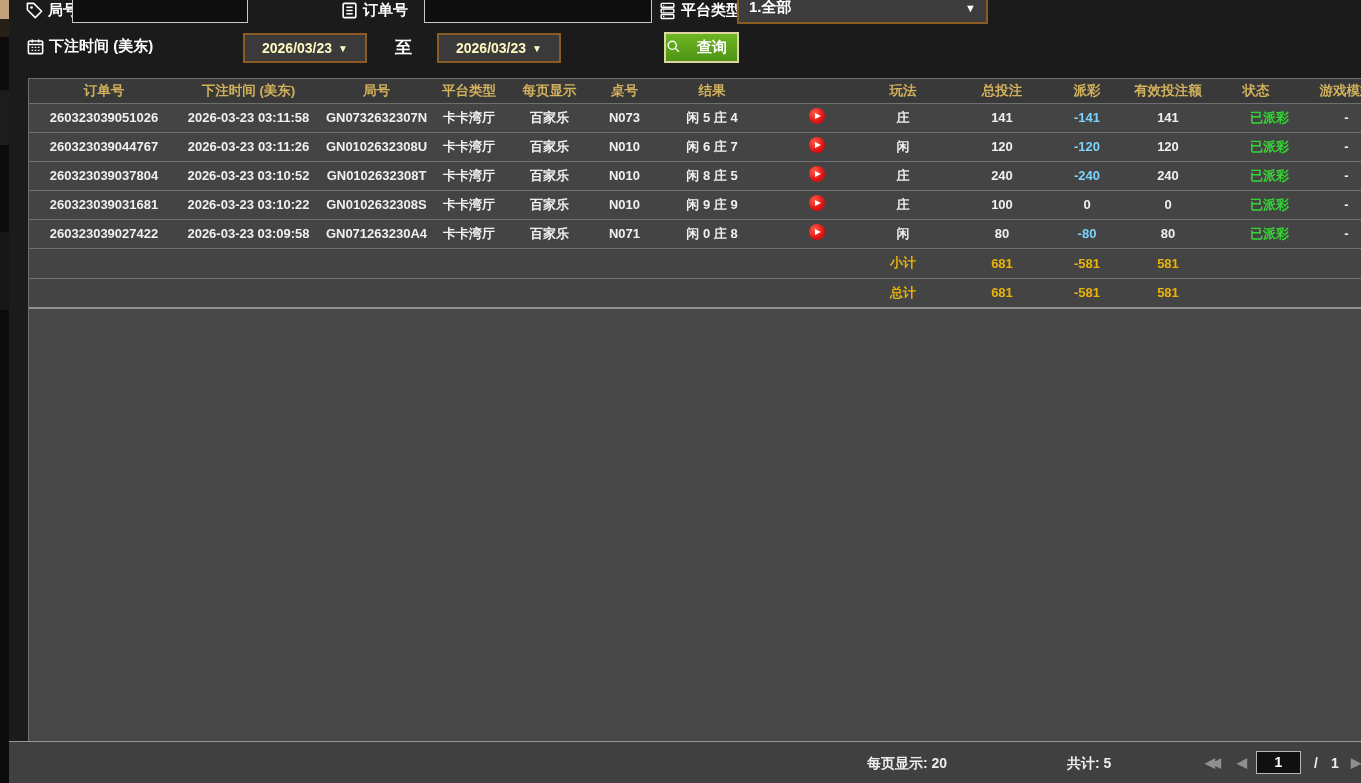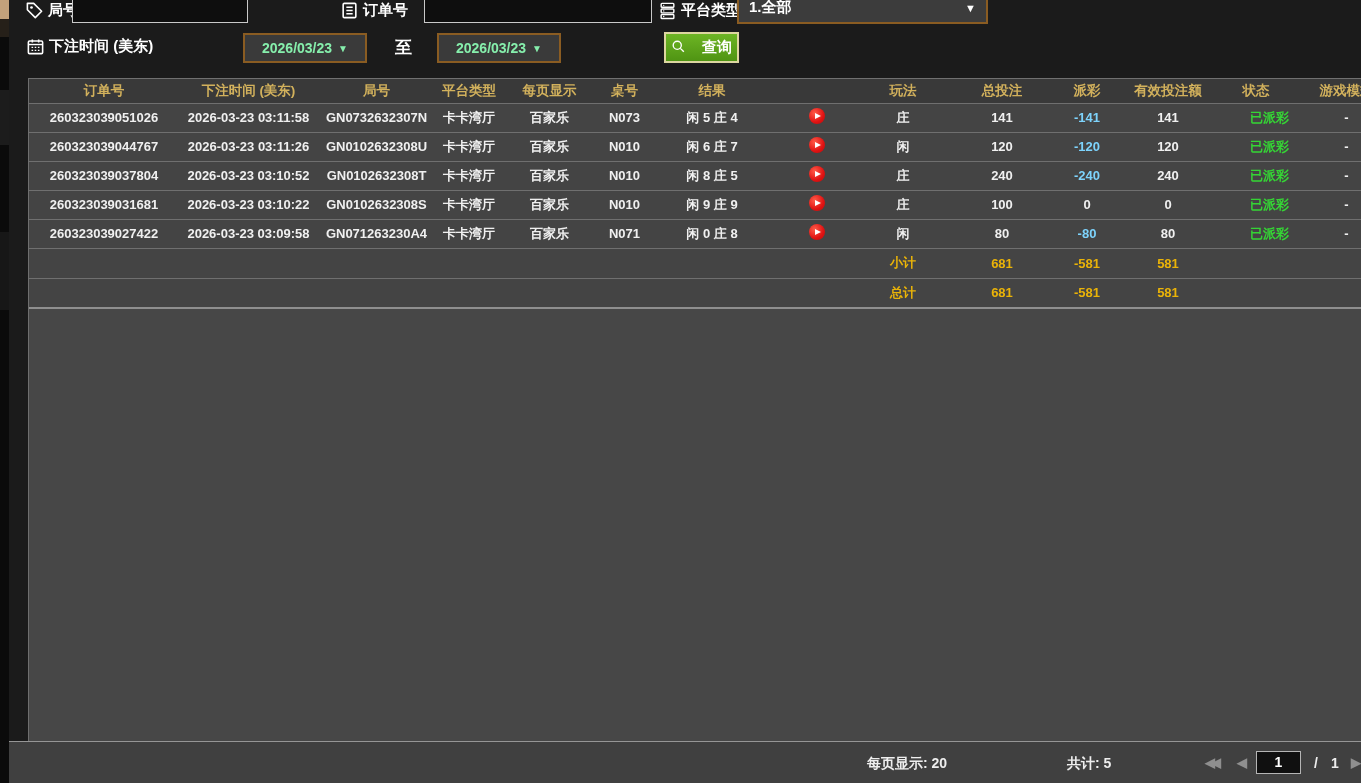--- a/index.html
+++ b/index.html
@@ -31,27 +31,27 @@
   .platform-label { left:658px; top:1px; }
   .select-box { position:absolute; left:737px; top:-9px; width:251px; height:33px;
     background:#3c3c3c; border:2px solid #8a5c22; display:flex; align-items:center;
     color:#fff; font-size:15px; font-weight:bold; padding:0 10px; cursor:pointer; }
   .select-box .arrow { margin-left:auto; font-size:11px; color:#fff; }
 
   
   .bettime-label { left:26px; top:37px; }
   .date-box { position:absolute; top:33px; width:124px; height:30px; background:#3a3a3a;
     border:2px solid #8a5c22; display:flex; align-items:center; justify-content:center;
-    gap:6px; color:#86efac; font-size:14px; font-weight:bold; cursor:pointer; }
+    gap:6px; color:#fef9c3; font-size:14px; font-weight:bold; cursor:pointer; }
   .date-from { left:243px; }
   .date-to   { left:437px; }
   .to-sep { position:absolute; left:395px; top:36px; color:#fff; font-size:17px; font-weight:bold; }
   .query-btn { position:absolute; left:664px; top:32px; width:75px; height:31px;
     background:linear-gradient(#6db524,#4f9413); border:2px solid #ddd6a0;
-    display:flex; align-items:center; justify-content:center; gap:16px;
+    display:flex; align-items:center; gap:16px;
     color:#fff; font-size:15px; font-weight:bold; cursor:pointer; }
 
   
   .table-area { position:absolute; left:28px; top:78px; width:1333px; height:663px;
     background:#474747; border-left:1px solid #6f6f6f; border-top:1px solid #707070; overflow:hidden; }
   table { border-collapse:collapse; table-layout:fixed; width:1375px; }
   th { height:24px; background:#393939; color:#d2b15c; font-size:13.5px; font-weight:bold;
     border-bottom:1px solid #6f6f6f; text-align:center; overflow:hidden; white-space:nowrap; }
   td { height:29px; background:#444444; color:#f0f0f0; font-size:13px; font-weight:bold;
     border-bottom:1px solid #6f6f6f; text-align:center; overflow:hidden; white-space:nowrap; vertical-align:middle; }

